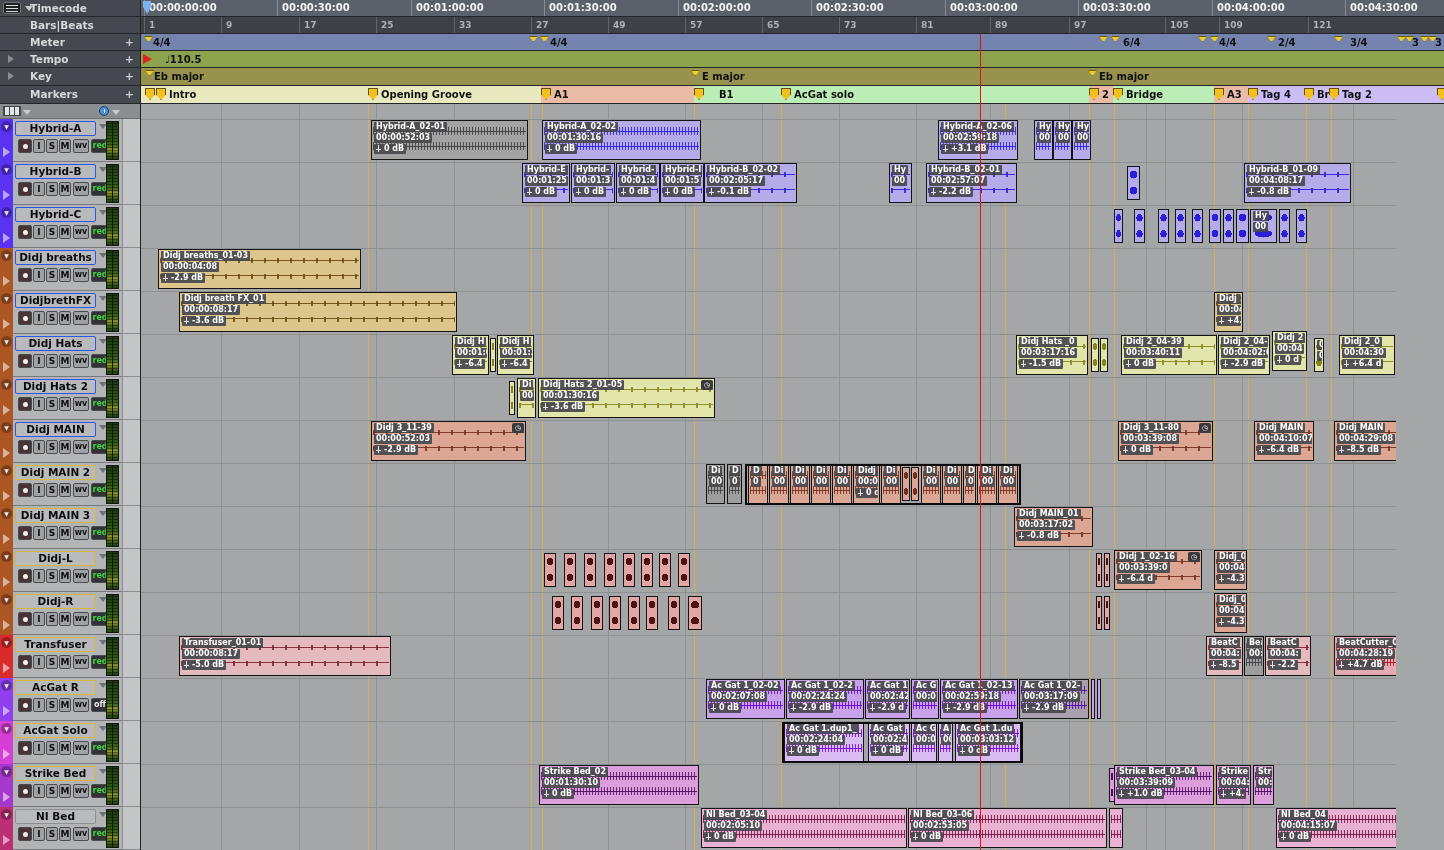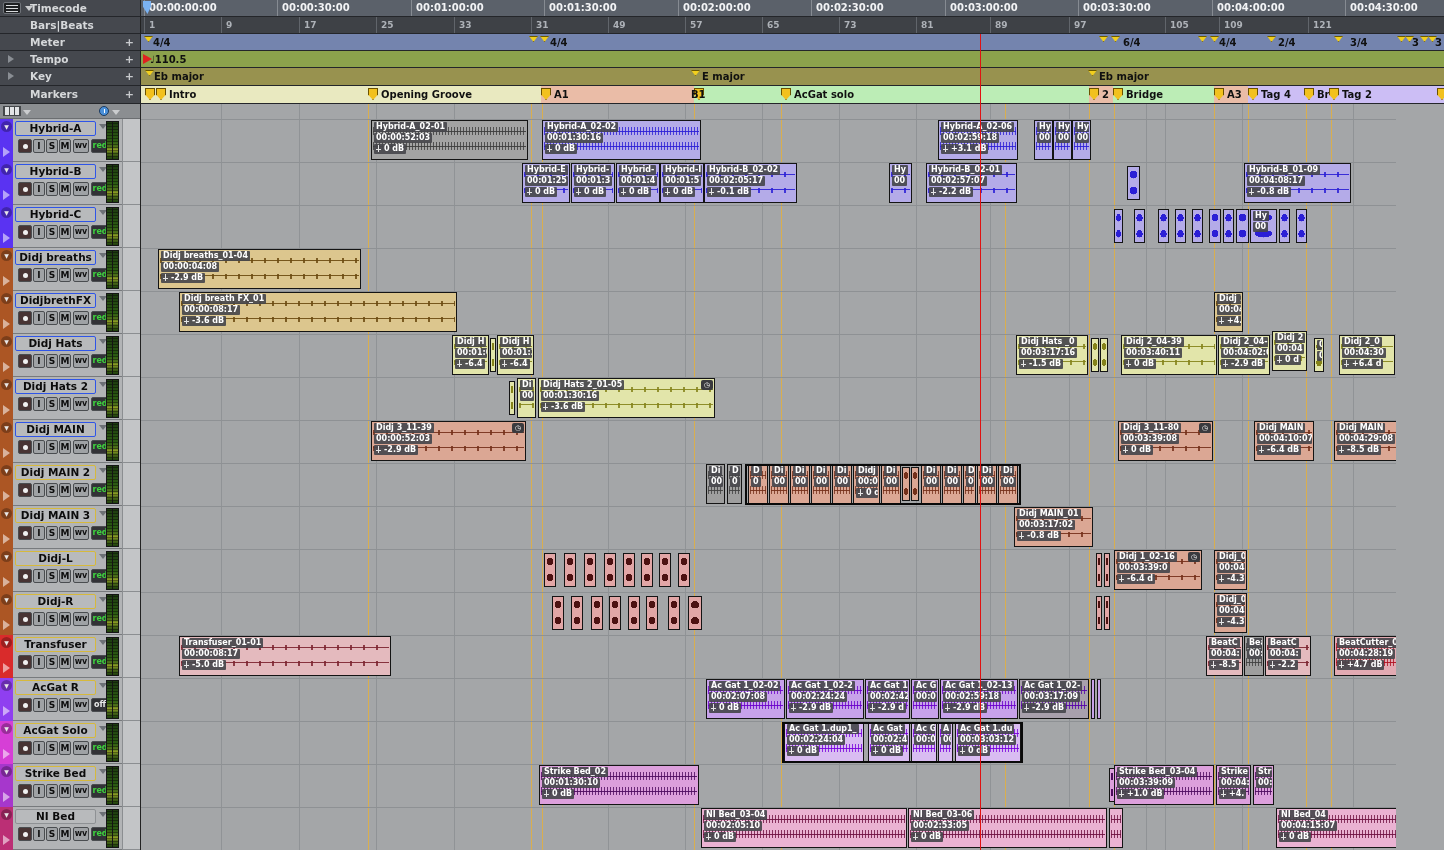--- a/index.html
+++ b/index.html
@@ -124,21 +124,21 @@
       </div>
       <div class="rlab" style="top: 17px; height: 17px;">
         <div class="lt">Bars|Beats</div>
       </div>
       <div class="rbody" style="top: 17px; height: 17px; background: rgb(62, 65, 70);">
         <div class="tick b" style="left: 3px;">1</div>
         <div class="tick b" style="left: 80px;">9</div>
         <div class="tick b" style="left: 158px;">17</div>
         <div class="tick b" style="left: 235px;">25</div>
         <div class="tick b" style="left: 313px;">33</div>
-        <div class="tick b" style="left: 390px;">31</div>
+        <div class="tick b" style="left: 390px;">27</div>
         <div class="tick b" style="left: 467px;">49</div>
         <div class="tick b" style="left: 544px;">57</div>
         <div class="tick b" style="left: 621px;">65</div>
         <div class="tick b" style="left: 698px;">73</div>
         <div class="tick b" style="left: 775px;">81</div>
         <div class="tick b" style="left: 849px;">89</div>
         <div class="tick b" style="left: 928px;">97</div>
         <div class="tick b" style="left: 1024px;">105</div>
         <div class="tick b" style="left: 1078px;">109</div>
         <div class="tick b" style="left: 1167px;">121</div>
@@ -170,21 +170,21 @@
         <div class="ytri" style="left: 1287px;"></div>
         <div class="rtxt" style="left: 1294px;">3</div>
       </div>
       <div class="rlab" style="top: 51px; height: 17px;">
         <div class="lt">Tempo</div>
         <div class="exp"></div>
         <div class="plus">+</div>
       </div>
       <div class="rbody" style="top: 51px; height: 17px; background: rgb(140, 162, 76);">
         <div class="tempomark"></div>
-        <div class="rtxt" style="left: 9px;">♩110.5</div>
+        <div class="rtxt" style="left: 24px;">♩110.5</div>
       </div>
       <div class="rlab" style="top: 68px; height: 18px;">
         <div class="lt">Key</div>
         <div class="exp"></div>
         <div class="plus">+</div>
       </div>
       <div class="rbody" style="top: 68px; height: 18px; background: rgb(152, 146, 79);">
         <div class="ytri" style="left: 4px;"></div>
         <div class="rtxt" style="left: 13px;">Eb major</div>
         <div class="ytri" style="left: 550px;"></div>
@@ -205,21 +205,21 @@
         <div class="seg" style="left: 1073px; width: 34px; background: rgb(234, 188, 167);"></div>
         <div class="seg" style="left: 1107px; width: 197px; background: rgb(204, 190, 245);"></div>
         <div class="mtag" style="left: 4px;"></div>
         <div class="mtag" style="left: 15px;"></div>
         <div class="rtxt" style="left: 28px;">Intro</div>
         <div class="mtag" style="left: 227px;"></div>
         <div class="rtxt" style="left: 240px;">Opening Groove</div>
         <div class="mtag" style="left: 400px;"></div>
         <div class="rtxt" style="left: 413px;">A1</div>
         <div class="mtag" style="left: 553px;"></div>
-        <div class="rtxt" style="left: 550px;">B1</div>
+        <div class="rtxt" style="left: 578px;">B1</div>
         <div class="mtag" style="left: 640px;"></div>
         <div class="rtxt" style="left: 653px;">AcGat solo</div>
         <div class="mtag" style="left: 948px;"></div>
         <div class="rtxt" style="left: 961px;">2</div>
         <div class="mtag" style="left: 972px;"></div>
         <div class="rtxt" style="left: 985px;">Bridge</div>
         <div class="mtag" style="left: 1073px;"></div>
         <div class="rtxt" style="left: 1086px;">A3</div>
         <div class="mtag" style="left: 1107px;"></div>
         <div class="rtxt" style="left: 1120px;">Tag 4</div>
@@ -765,21 +765,21 @@
         <div class="blob"></div>
       </div>
       <div class="clip s-hyb" style="left: 1155px; top: 105px; width: 11px; height: 34px;">
         <div class="blob"></div>
       </div>
       <div class="clip s-tan" style="left: 17px; top: 145px; width: 203px; height: 40px;">
         <div class="wl a"></div>
         <div class="wl c"></div>
         <div class="ws a"></div>
         <div class="ws c"></div>
-        <div class="chip nm">Didj breaths_01-04</div>
+        <div class="chip nm">Didj breaths_01-03</div>
         <div class="chip tm">00:00:04:08</div>
         <div class="chip gn"><span class="fader"></span>-2.9 dB</div>
       </div>
       <div class="clip s-tan" style="left: 38px; top: 188px; width: 278px; height: 40px;">
         <div class="wl a"></div>
         <div class="wl c"></div>
         <div class="ws a"></div>
         <div class="ws c"></div>
         <div class="chip nm">Didj breath FX_01</div>
         <div class="chip tm">00:00:08:17</div>

